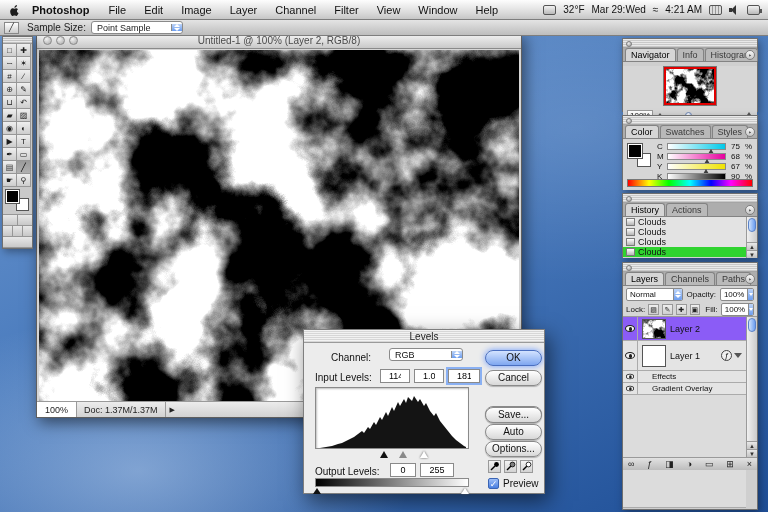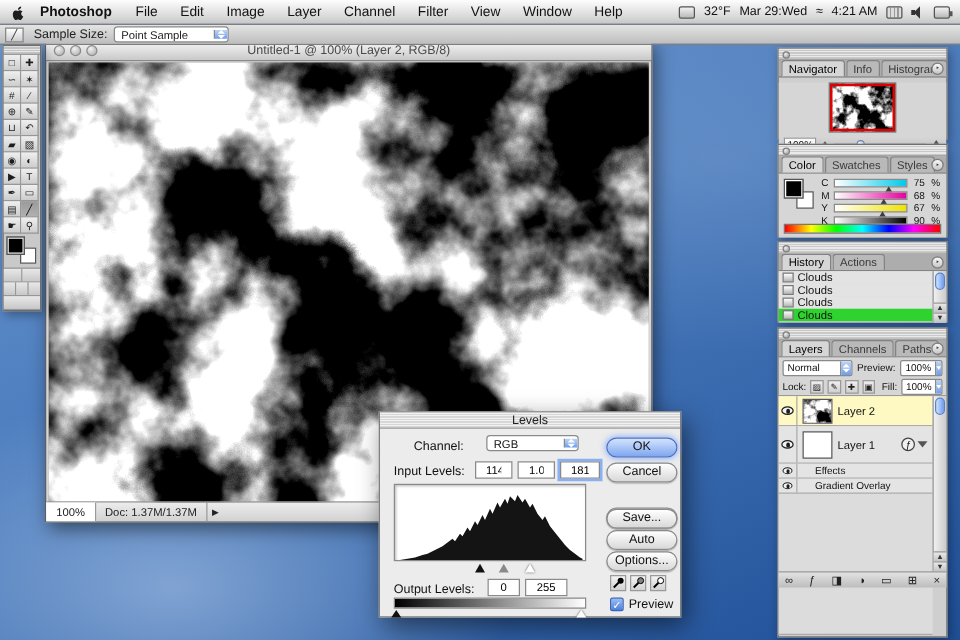--- a/index.html
+++ b/index.html
@@ -108,21 +108,21 @@
   .mini-drop{display:flex;align-items:stretch;height:13px;border:1px solid #8a8a8a;border-radius:2px;background:#fff;overflow:hidden}
   .mini-drop .dd-text{font-size:8px;line-height:11px;padding:0 3px;flex:1}
   .pop-arrows.small{width:9px}
   .tiny-label{font-size:8px}
   .dd-arr{width:8px;background:linear-gradient(#bdd4f8,#6d9ef0);border-left:1px solid #8a8a8a;display:flex;align-items:center;justify-content:center}
   .dd-arr i{width:0;height:0;border-left:2.5px solid transparent;border-right:2.5px solid transparent;border-top:3px solid #fff}
   .l-controls2{display:flex;align-items:center;gap:3px;padding:0 3px;height:14px;border-bottom:1px solid #9a9a9a}
   .lk{width:11px;height:11px;border:1px solid #999;background:linear-gradient(#efefef,#cfcfcf);font-size:7px;display:flex;align-items:center;justify-content:center;color:#222}
   .l-list{background:#dedede}
   .l-row{display:flex;align-items:center;border-bottom:1px solid #ababab;background:#e4e4e4;position:relative}
-  .l-row.l-selected{background:#fef9c3}
+  .l-row.l-selected{background:#8b5cf6}
   .eye-col{width:15px;align-self:stretch;border-right:1px solid #ababab;display:flex;align-items:center;justify-content:center;flex:none}
   .eye{display:inline-block;width:10px;height:7px;border:1px solid #1d1d1d;border-radius:50%;position:relative;background:#f4f4f4}
   .eye::after{content:"";position:absolute;left:2.5px;top:1px;width:3.5px;height:3.5px;border-radius:50%;background:#1d1d1d}
   .l-thumb{margin:0 4px;border:1px solid #555;background:#fff;flex:none;font-size:0}
   .l-name{font-size:9px;white-space:nowrap;flex:1}
   .fbadge{width:11px;height:11px;border-radius:50%;border:1px solid #444;font-size:8px;font-style:italic;display:flex;align-items:center;justify-content:center;margin-right:2px;background:#f0f0f0}
   .expander{width:0;height:0;border-left:4px solid transparent;border-right:4px solid transparent;border-top:5px solid #555;margin-right:4px}
   .l-sub-name{font-size:8px;padding-left:14px;white-space:nowrap}
   .l-fill{background:#dcdcdc;border-bottom:1px solid #ababab}
   .l-footer{position:absolute;left:0;right:0;bottom:0;height:13px;background:linear-gradient(#e2e2e2,#bdbdbd);border-top:1px solid #9a9a9a;display:flex;align-items:center;justify-content:space-between;padding:0 5px;font-size:9px;color:#222}
@@ -413,21 +413,21 @@
     </div>
     <div class="p-body" style="height:184px">
       <div class="l-controls1">
         <div class="mini-drop" style="width:58px">
           <span class="dd-text">Normal</span>
           <span class="pop-arrows small">
               <i class="tu"></i>
               <i class="td"></i>
             </span>
         </div>
-        <span class="tiny-label">Preview:</span>
+        <span class="tiny-label">Opacity:</span>
         <div class="mini-drop" style="width:35px">
           <span class="dd-text">100%</span>
           <span class="dd-ar dd-arr">
               <i></i>
             </span>
         </div>
       </div>
       <div class="l-controls2">
         <span class="tiny-label">Lock:</span>
         <span class="lk">▨</span>

